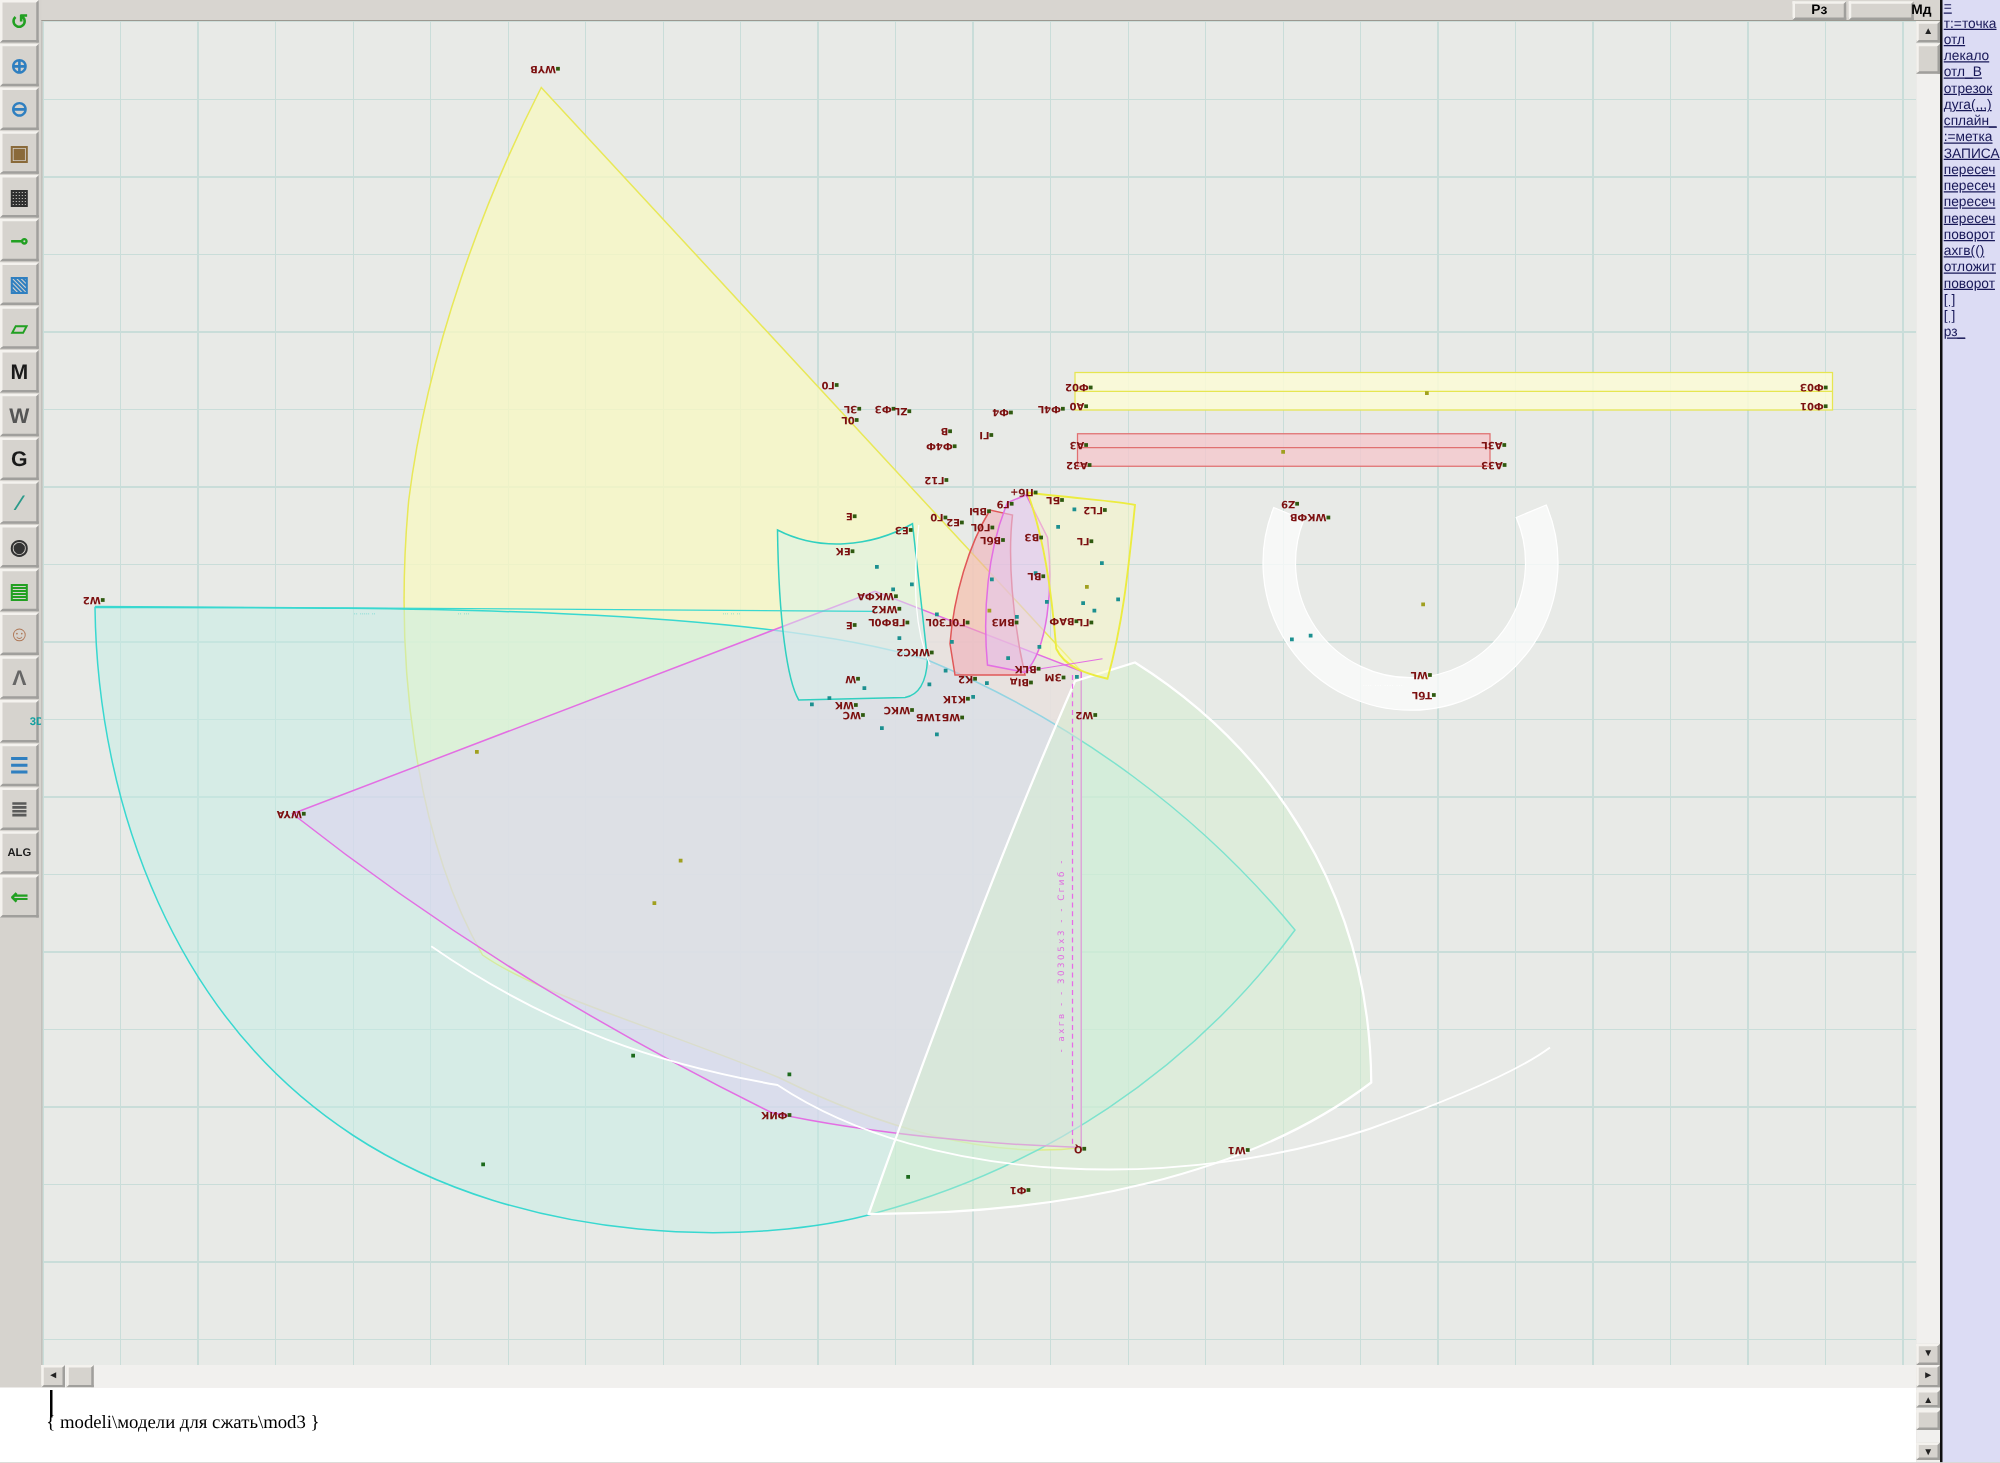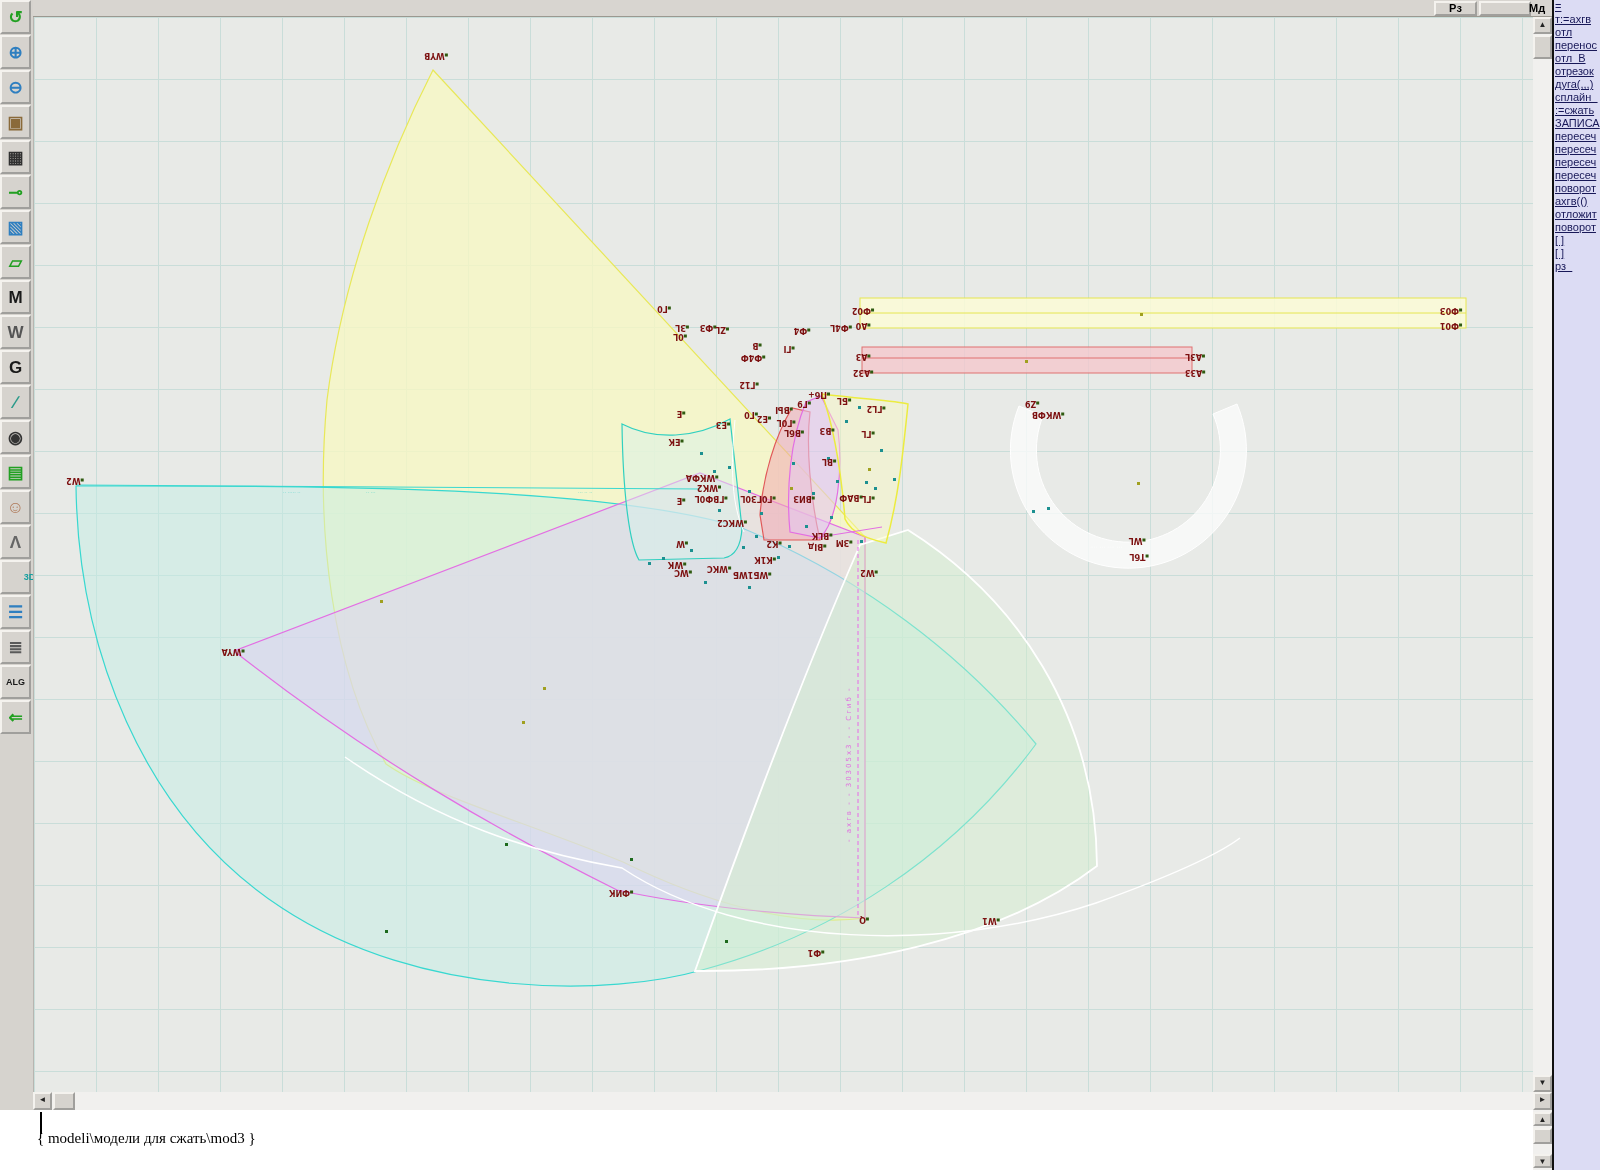--- a/index.html
+++ b/index.html
@@ -315,28 +315,28 @@
   <div id="pathtext">{ modeli\модели для сжать\mod3 }</div>
 
   <div class="sb" style="left:1533px;top:1110px;width:19px;height:60px;">
     <div class="sbtn" style="left:0;top:2px;width:19px;height:14px;">▲</div>
     <div class="sthumb" style="left:0;top:18px;width:19px;height:16px;"></div>
     <div class="sbtn" style="left:0;top:44px;width:19px;height:14px;">▼</div>
   </div>
 
   <div id="rightpanel">
       <div class="rpline">=</div>
-      <div class="rpline">т:=ахгв</div>
+      <div class="rpline">т:=точка</div>
       <div class="rpline">отл</div>
-      <div class="rpline">перенос</div>
+      <div class="rpline">лекало</div>
       <div class="rpline">отл_В</div>
       <div class="rpline">отрезок</div>
       <div class="rpline">дуга(,,,)</div>
       <div class="rpline">сплайн_</div>
-      <div class="rpline">:=сжать</div>
+      <div class="rpline">:=метка</div>
       <div class="rpline">ЗАПИСА</div>
       <div class="rpline">пересеч</div>
       <div class="rpline">пересеч</div>
       <div class="rpline">пересеч</div>
       <div class="rpline">пересеч</div>
       <div class="rpline">поворот</div>
       <div class="rpline">ахгв(()</div>
       <div class="rpline">отложит</div>
       <div class="rpline">поворот</div>
       <div class="rpline">[ ]</div>

